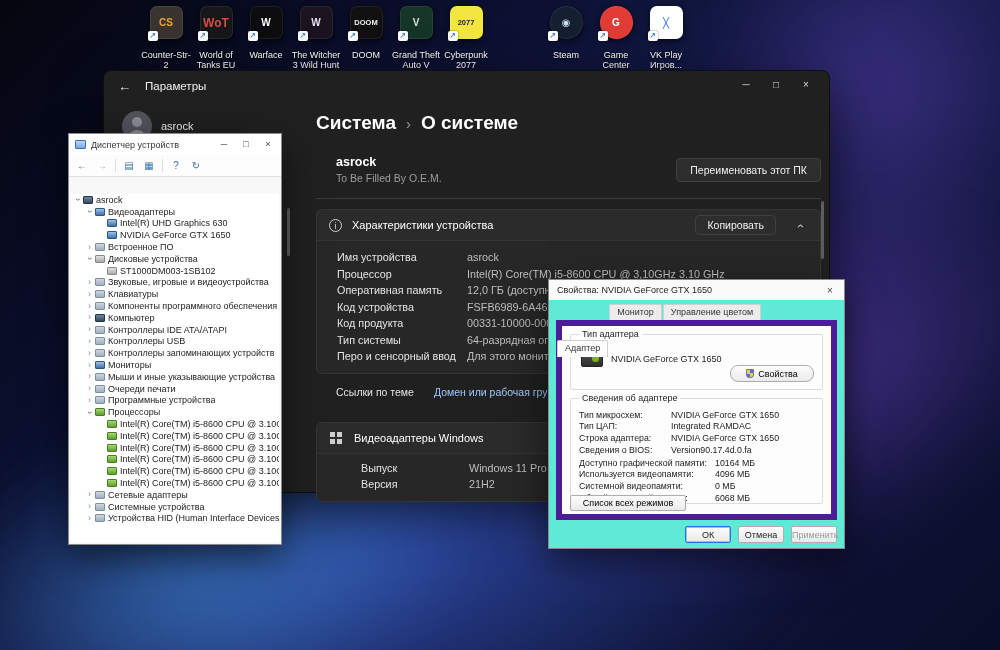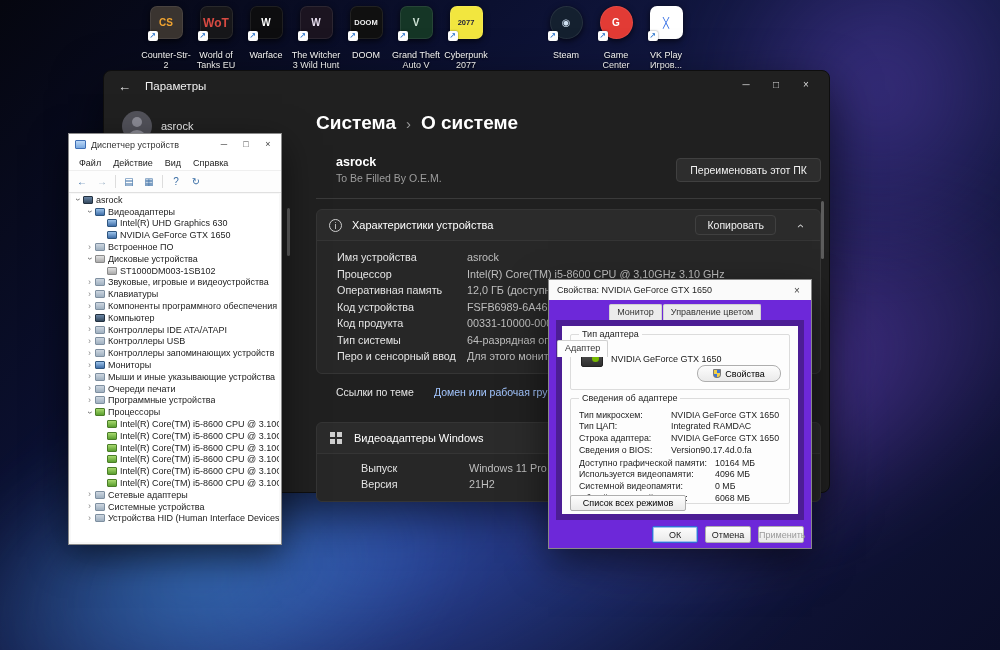--- a/index.html
+++ b/index.html
@@ -103,21 +103,21 @@
   .twisty.closed::before { content:"›"; display:inline-block; color:#888; }
   .tree-icon { width:10px; height:8px; flex:none; margin:0 3px 0 1px; border-radius:1px; border:1px solid #7e8fa0; }
   .ti-generic { background:linear-gradient(#cdd6e0,#9fb0c0); }
   .ti-display { background:linear-gradient(#9cc3ea,#3f6ea8); border-color:#2f567f; }
   .ti-cpu { background:linear-gradient(#a8d96f,#5a9e2f); border-color:#4a7d28; }
   .ti-disk { background:linear-gradient(#e2e2e2,#a9a9a9); border-color:#8a8a8a; }
   .ti-computer { background:linear-gradient(#6b86a5,#34495e); border-color:#233140; }
   .tree-label { font-size:9px; color:#1c1c1c; overflow:hidden; }
 
   
-  .nv { position:absolute; left:548px; top:279px; width:264px; height:270px; background:#6d28d9;
+  .nv { position:absolute; left:548px; top:279px; width:297px; height:270px; background:#5eead4;
     border:1px solid #888; box-shadow:0 14px 36px rgba(0,0,0,.55); z-index:30; color:#1a1a1a; }
   .nv-titlebar { height:20px; background:#fafafa; display:flex; align-items:center; padding:0 2px 0 8px; }
   .nv-title { flex:1; font-size:9px; color:#222; white-space:nowrap; overflow:hidden; }
   .nv-close { width:24px; text-align:center; font-size:10px; color:#444; cursor:pointer; }
   .nv-tabs { position:absolute; top:24px; left:8px; display:flex; }
   .nv-tab { padding:2px 7px 3px; border:1px solid #d0d0d0; border-bottom:none; background:#ececec;
     margin-right:1px; border-radius:2px 2px 0 0; font-size:9px; color:#333; cursor:pointer; }
   .nv-tab.active { background:#fdfdfd; position:relative; z-index:2; padding-bottom:4px; margin-bottom:-1px;margin-top:36px; }
   .nv-panel { position:absolute; left:7px; right:7px; top:40px; bottom:28px; background:#fdfdfd; border:6px solid #4c1d95; }
   .nv-group { position:absolute; left:8px; right:8px; border:1px solid #dcdcdc; border-radius:2px; }
@@ -343,26 +343,20 @@
 <section class="dm">
   <div class="dm-titlebar">
     <span class="dm-app-icon"></span>
     <span class="dm-title">Диспетчер устройств</span>
     <div class="dm-ctl">
       <span>─</span>
       <span>□</span>
       <span>×</span>
     </div>
   </div>
-  <div class="dm-menubar">
-      <span class="dm-menu-item">Файл</span>
-      <span class="dm-menu-item">Действие</span>
-      <span class="dm-menu-item">Вид</span>
-      <span class="dm-menu-item">Справка</span>
-    </div>
   <div class="dm-toolbar">
       <span class="dm-tool">←</span>
       <span class="dm-tool dis">→</span>
       <span class="dm-sep"></span>
       <span class="dm-tool">▤</span>
       <span class="dm-tool">▦</span>
       <span class="dm-sep"></span>
       <span class="dm-tool">?</span>
       <span class="dm-tool">↻</span>
     </div>

